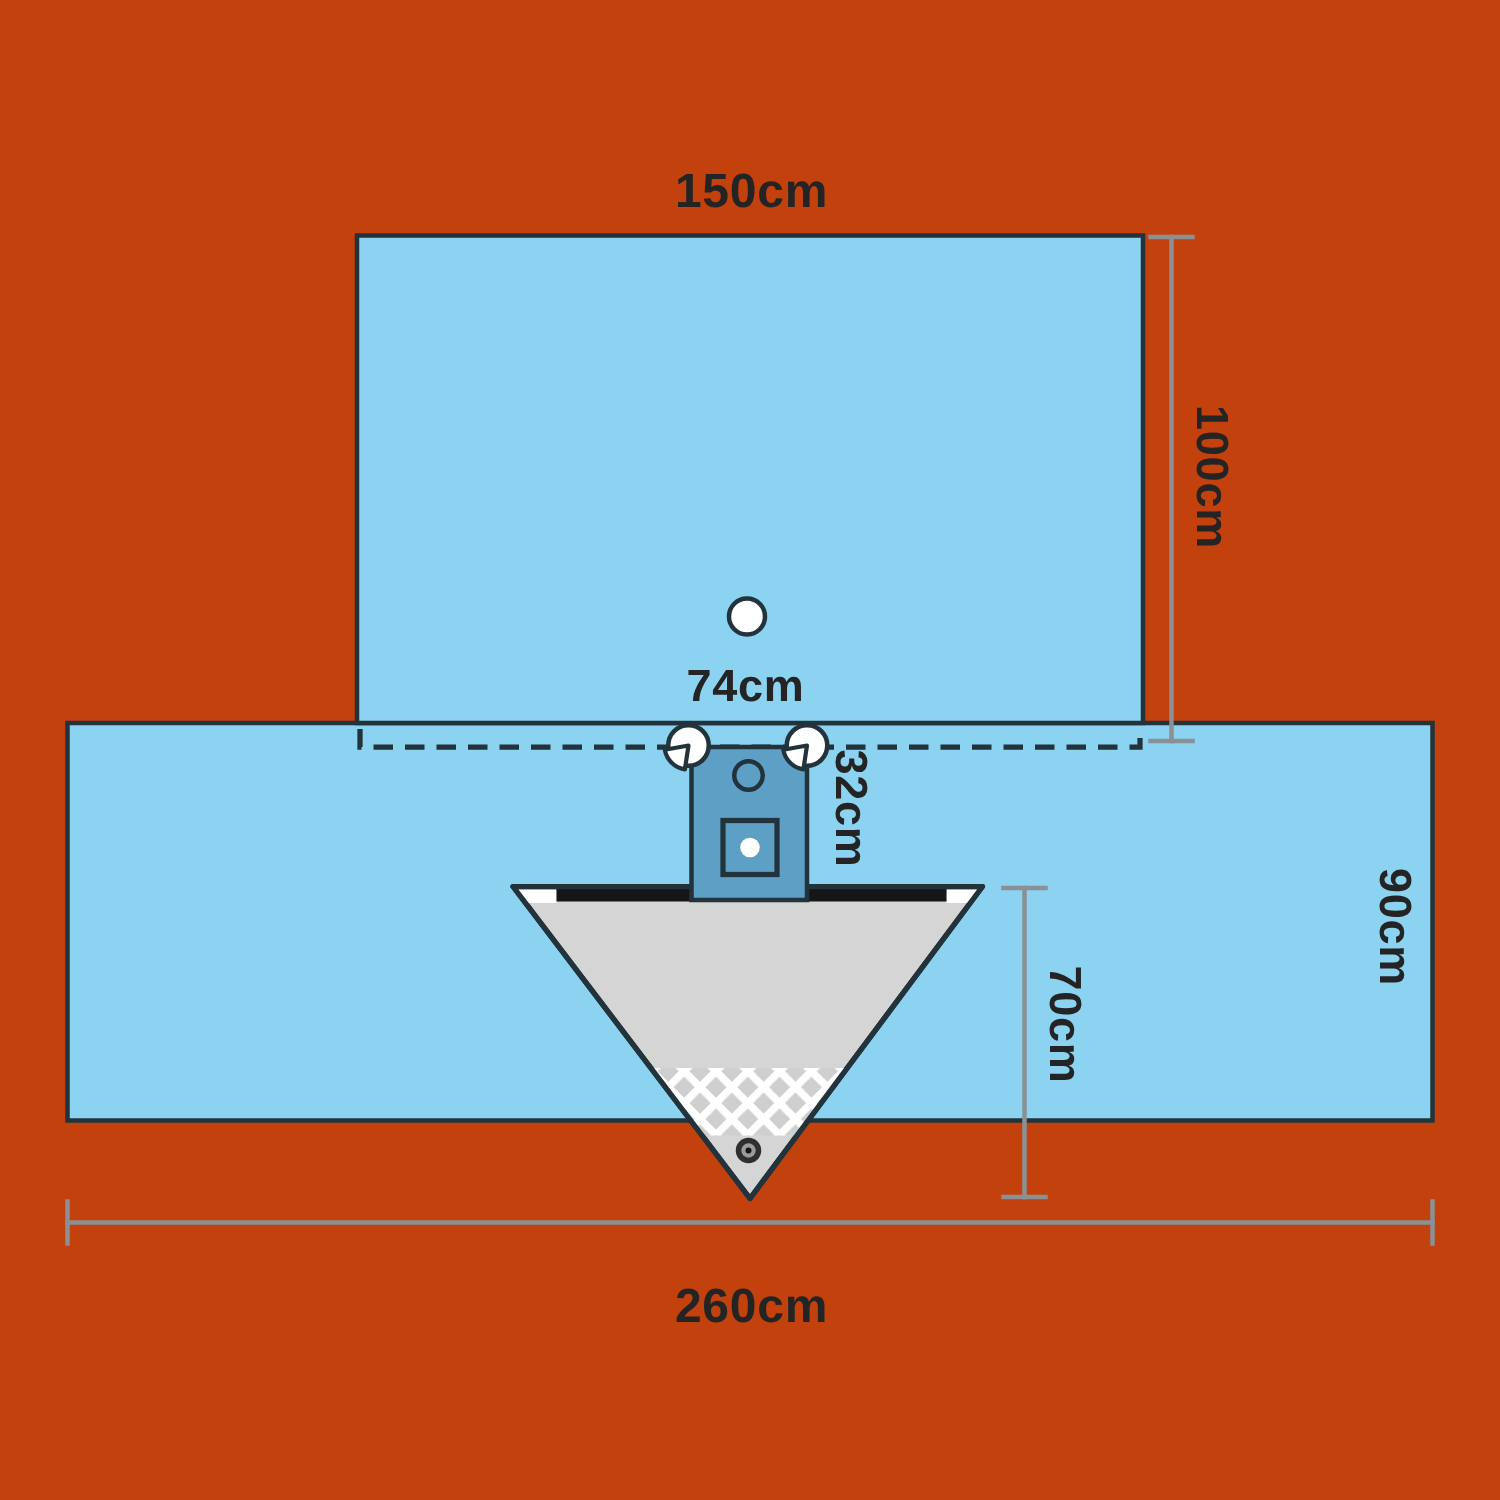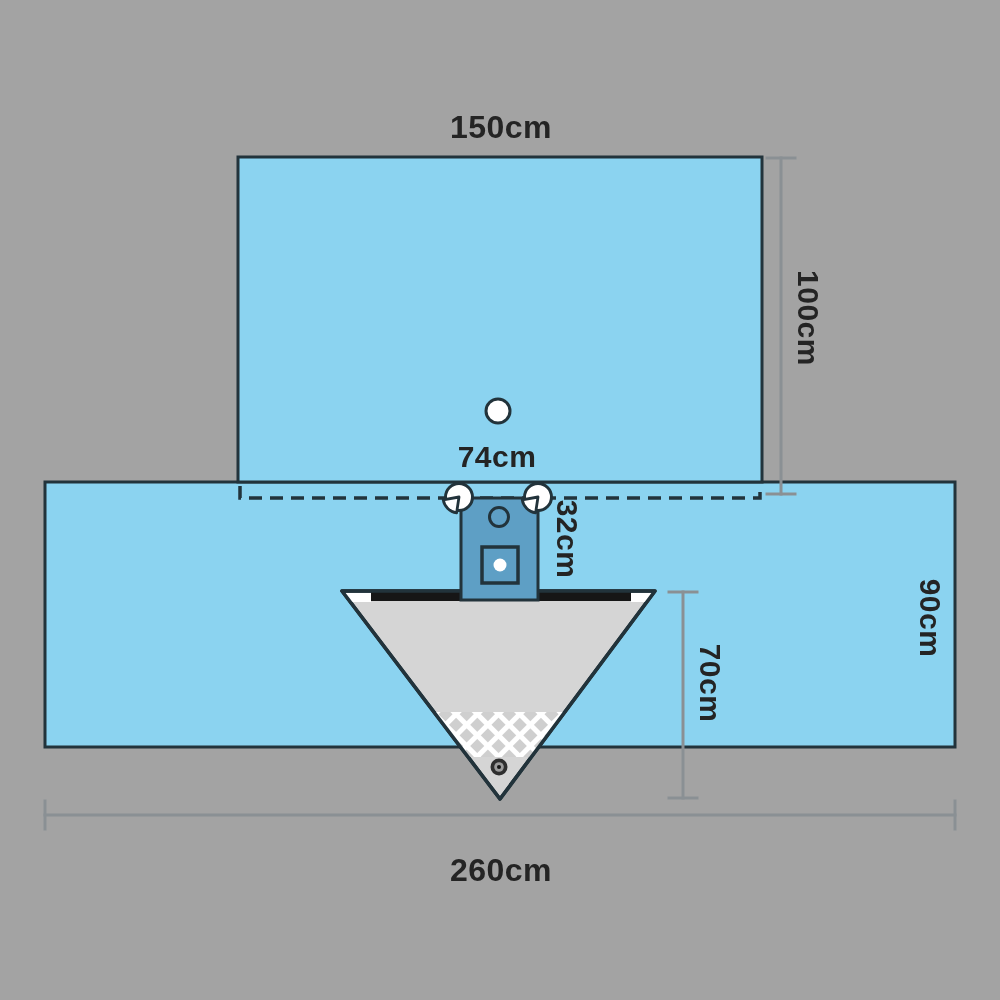--- a/index.html
+++ b/index.html
@@ -1,19 +1,19 @@
 <!DOCTYPE html>
 <html><head>
 <meta charset="utf-8">
 <style>
   html,body { margin:0; padding:0; background:#ffffff; }
   .stage {
     position:relative;
     width:1000px; height:1000px;
-    background:#a3a3a3;
+    background:#c2410c;
     font-family:"Liberation Sans","DejaVu Sans",sans-serif;
   }
   svg { display:block; }
   .lbl {
     font-family:"Liberation Sans","DejaVu Sans",sans-serif;
     font-weight:600;
     fill:#242424;
     letter-spacing:0.5px;
   }
   .lbl-big { font-size:32px; }

